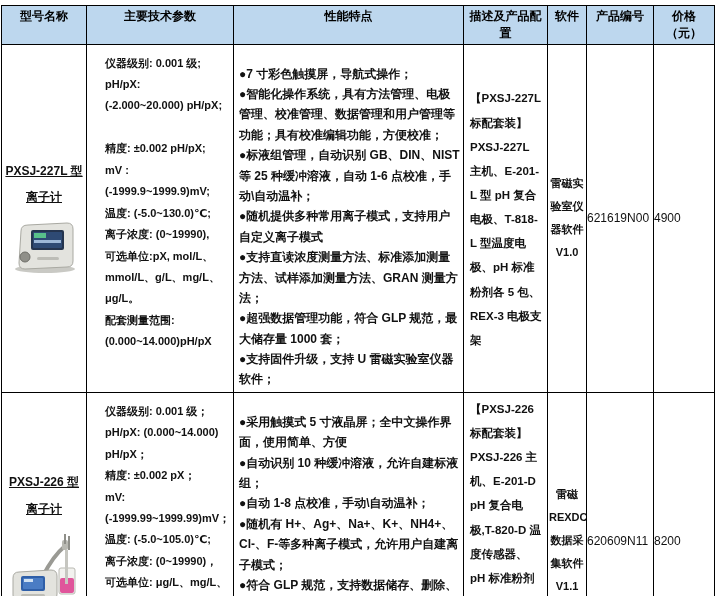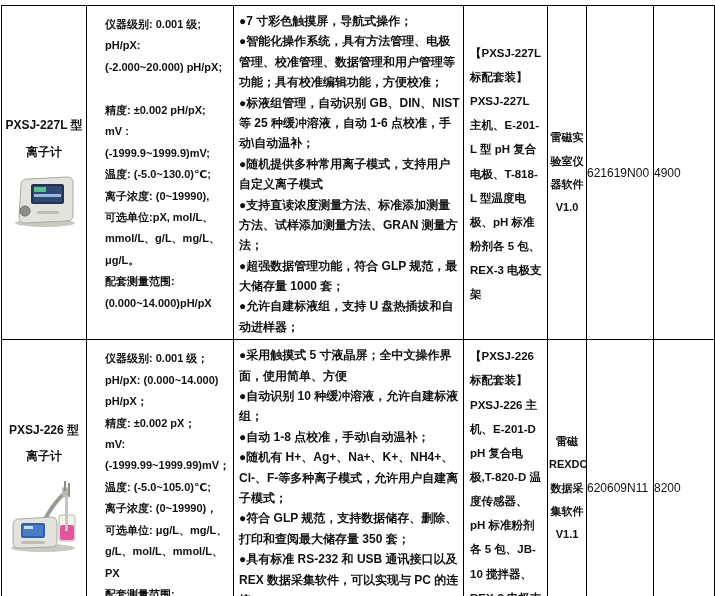--- a/index.html
+++ b/index.html
@@ -13,26 +13,26 @@
   table { border-collapse:collapse; table-layout:fixed; width:713px; }
   th, td { border:1px solid #000; vertical-align:top; overflow:hidden; padding:0; }
   th {
     background:#bdd7ee; font-size:12px; font-weight:bold; color:#000;
     text-align:center; white-space:pre-line; padding:2px 1px; line-height:1.4;
   }
   tr.hdr { height:36px; }
   tr.r1 { height:293px; }
   tr.r2 { height:253px; }
   .model-cell { text-align:center; vertical-align:middle; }
-  .model-name { font-weight:bold; font-size:12px; white-space:pre-line; line-height:2.2; margin-bottom:6px; }
+  .model-name { font-weight:bold; font-size:12px; white-space:pre-line; line-height:2.2; margin-bottom:6px;text-decoration:underline; }
   .params {
     font-size:11px; line-height:1.95; font-weight:600;
     white-space:pre-line; padding:8px 3px 2px 18px; text-align:left;
   }
-  .features { padding:5px 3px 2px 5px; }
+  .features { padding:19px 3px 2px 5px; }
   .feat { font-size:12px; line-height:1.7; font-weight:600; text-align:left; }
   .desc { font-size:11.5px; line-height:2.1; font-weight:600; padding:4px 5px 2px 6px; text-align:left; }
   .desc .cfg-title { font-weight:bold; }
   .v-mid { vertical-align:middle; }
   .software-cell { text-align:center; vertical-align:middle; font-size:11px; line-height:2.1; font-weight:600; padding:2px 1px; }
   .num-cell { text-align:left; vertical-align:middle; font-size:12px; font-weight:normal; }
   .product-img { display:inline-block; }
 </style>
 </head>
 <body>
@@ -43,20 +43,30 @@
     <col style="width:85px">
         <col style="width:147px">
         <col style="width:230px">
     <col style="width:84px">
         <col style="width:39px">
         <col style="width:67px">
         <col style="width:61px">
   </colgroup>
 
   <tbody>
+        <tr class="hdr">
+    <th>型号名称</th>
+    <th>主要技术参数</th>
+    <th>性能特点</th>
+    <th>描述及产品配置</th>
+    <th>软件</th>
+    <th>产品编号</th>
+    <th>价格
+（元）</th>
+  </tr>
 
   <tr class="r1">
     <td class="model-cell">
       <div class="model-name">PXSJ-227L 型
 离子计</div>
       <svg class="product-img" width="66" height="58" viewBox="0 0 66 58">
         <ellipse cx="34" cy="52" rx="30" ry="4" fill="#c9c9c4"></ellipse>
         <path d="M10 14 Q10 8 17 8 L56 6 Q62 6 62 12 L62 44 Q62 50 56 50 L14 52 Q8 52 8 46 Z" fill="#e3e3de" stroke="#a9a9a2" stroke-width="1"></path>
         <rect x="20" y="13" width="33" height="20" rx="2" fill="#24344e"></rect>
         <rect x="22" y="15" width="29" height="16" rx="1" fill="#2e4a74"></rect>
@@ -77,21 +87,21 @@
 配套测量范围:
 (0.000~14.000)pH/pX</td>
     <td>
       <div class="features">
         <div class="feat">●7 寸彩色触摸屏，导航式操作；</div>
         <div class="feat">●智能化操作系统，具有方法管理、电极管理、校准管理、数据管理和用户管理等功能；具有校准编辑功能，方便校准；</div>
         <div class="feat">●标液组管理，自动识别 GB、DIN、NIST 等 25 种缓冲溶液，自动 1-6 点校准，手动\自动温补；</div>
         <div class="feat">●随机提供多种常用离子模式，支持用户自定义离子模式</div>
         <div class="feat">●支持直读浓度测量方法、标准添加测量方法、试样添加测量方法、GRAN 测量方法；</div>
         <div class="feat">●超强数据管理功能，符合 GLP 规范，最大储存量 1000 套；</div>
-        <div class="feat">●允许自建标液组，支持 U 盘热插拔和自动进样器；</div>
+        <div class="feat">●支持固件升级，支持 U 雷磁实验室仪器软件；</div>
       </div>
     </td>
     <td class="desc v-mid">
       <span class="cfg-title">【PXSJ-227L 标配套装】</span>
       <span>PXSJ-227L 主机、E-201-L 型 pH 复合电极、T-818-L 型温度电极、pH 标准粉剂各 5 包、REX-3 电极支架</span>
     </td>
     <td class="software-cell">雷磁实验室仪器软件 V1.0</td>
     <td class="num-cell">621619N00</td>
     <td class="num-cell">4900</td>
   </tr>

